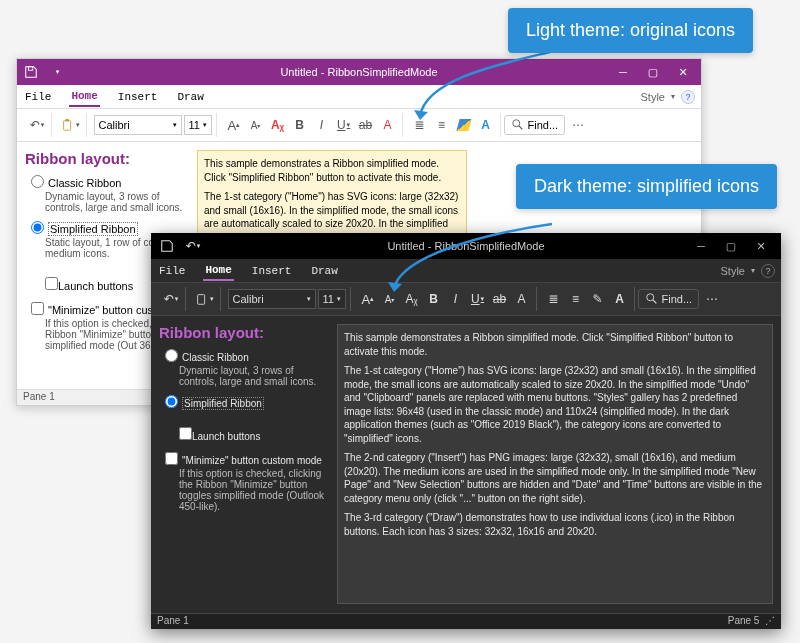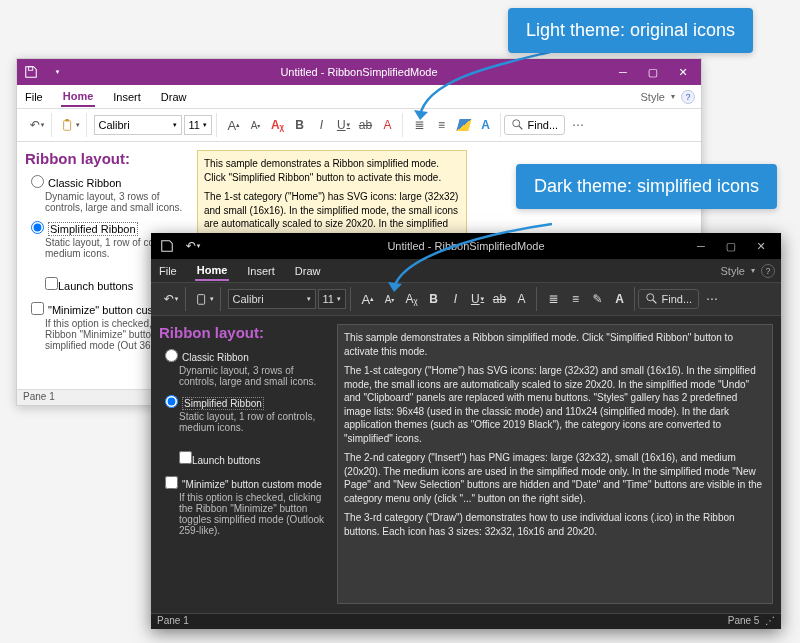--- a/index.html
+++ b/index.html
@@ -10,21 +10,21 @@
 .callout-arrow { position: absolute; z-index: 49; stroke: #2b8fd8; fill: none; stroke-width: 2.5; }
 
 
 .win-light { position: absolute; left: 16px; top: 58px; width: 686px; height: 348px; background: #fff; border: 1px solid #d0d0d0; box-shadow: 0 2px 10px rgba(0,0,0,.2); }
 .win-light .titlebar { background: #8a2c8a; color: #fff; height: 26px; display: flex; align-items: center; padding: 0 4px; font-size: 11px; position: relative; }
 .win-light .titlebar .qat { display: flex; gap: 6px; align-items: center; }
 .win-light .titlebar .title { position: absolute; left: 0; right: 0; text-align: center; pointer-events: none; }
 .win-light .titlebar .wctrl { margin-left: auto; display: flex; gap: 2px; }
 .win-light .titlebar .wbtn { width: 28px; height: 20px; display: flex; align-items: center; justify-content: center; cursor: default; }
 .tabs { display: flex; align-items: center; border-bottom: 1px solid #ddd; height: 24px; padding: 0 6px; gap: 16px; font-size: 11px; }
-.tabs .tab { padding: 4px 2px 3px; cursor: default; }
+.tabs .tab { padding: 4px 2px 3px; cursor: default; font-family: Liberation Mono, monospace; }
 .tabs .tab.active { border-bottom: 2px solid #8a2c8a; font-weight: 600; color:#8a2c8a; }
 .tabs .right { margin-left: auto; display: flex; gap: 6px; align-items: center; color:#666;}
 .ribbon { display: flex; align-items: center; gap: 3px; padding: 4px 6px; border-bottom: 1px solid #ddd; background:#fff; flex-wrap: nowrap; }
 .rbgrp { display: flex; align-items: center; gap: 2px; border-right: 1px solid #e5e5e5; padding: 0 4px; height: 24px;}
 .rbbtn { min-width: 20px; height: 20px; display: flex; align-items: center; justify-content: center; padding: 0 2px; border-radius: 2px; color:#555; font-size:12px; position:relative;}
 .rbbtn.dd::after { content: "▾"; font-size: 7px; margin-left: 1px; color:inherit;}
 .fontbox { border: 1px solid #ccc; height: 20px; display: flex; align-items: center; padding: 0 4px; font-size: 11px; background: #fff; min-width: 88px;}
 .fontbox.small { min-width: 28px; }
 .find { display:flex; align-items:center; gap:3px; border:1px solid #ccc; border-radius:3px; padding: 1px 6px; height:20px; font-size:11px;}
 
@@ -262,24 +262,23 @@
       <span>Find...</span>
     </div>
     <span class="rbbtn">⋯</span>
   </div>
   <div class="dbody">
     <div class="sidebar">
       <h3>Ribbon layout:</h3>
       <div class="opt"><input type="radio" name="dr" style=""><span>Classic Ribbon</span></div>
       <div class="opt-desc">Dynamic layout, 3 rows of controls, large and small icons.</div>
       <div class="opt"><input type="radio" name="dr" checked="" style=""><span style="border:1px dotted #888;padding:0 1px;">Simplified Ribbon</span></div>
-      <div class="opt-desc">Static layout, 1 row of controls, medium icons.</div>
       <div class="chk"><input type="checkbox" style=""><span>Launch buttons</span></div>
       <div class="opt" style="margin-top:10px;"><input type="checkbox" style=""><span>"Minimize" button custom mode</span></div>
-      <div class="opt-desc">If this option is checked, clicking the Ribbon "Minimize" button toggles simplified mode (Outlook 259-like).</div>
+      <div class="opt-desc">If this option is checked, clicking the Ribbon "Minimize" button toggles simplified mode (Outlook 450-like).</div>
     </div>
     <div class="dinfobox">
       <p>This sample demonstrates a Ribbon simplified mode. Click "Simplified Ribbon" button to activate this mode.</p>
       <p>The 1-st category ("Home") has SVG icons: large (32x32) and small (16x16). In the simplified mode, the small icons are automatically scaled to size 20x20. In the simplified mode "Undo" and "Clipboard" panels are replaced with menu buttons. "Styles" gallery has 2 predefined image lists: 96x48 (used in the classic mode) and 110x24 (simplified mode). In the dark application themes (such as "Office 2019 Black"), the category icons are converted to "simplified" icons.</p>
       <p>The 2-nd category ("Insert") has PNG images: large (32x32), small (16x16), and medium (20x20). The medium icons are used in the simplified mode only. In the simplified mode "New Page" and "New Selection" buttons are hidden and "Date" and "Time" buttons are visible in the category menu only (click "..." button on the right side).</p>
       <p>The 3-rd category ("Draw") demonstrates how to use individual icons (.ico) in the Ribbon buttons. Each icon has 3 sizes: 32x32, 16x16 and 20x20.</p>
     </div>
   </div>
   <div class="statusbar">
     <span>Pane 1</span>

